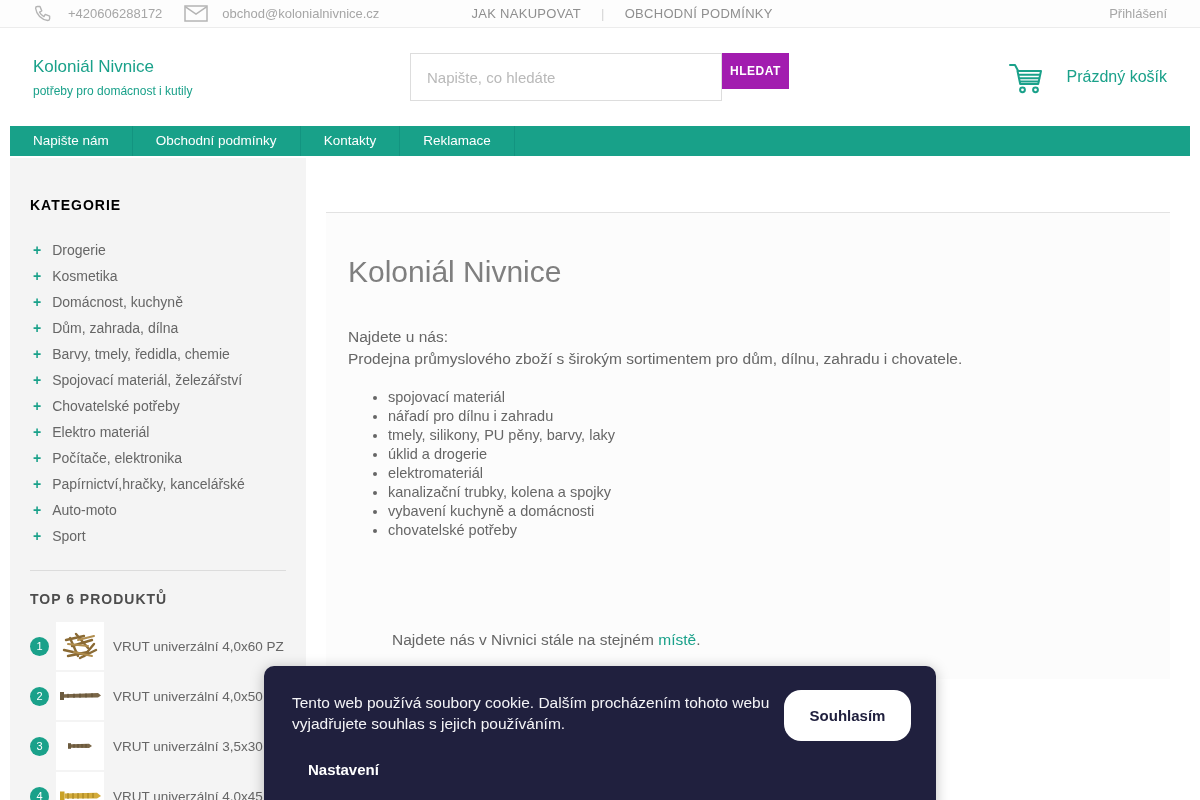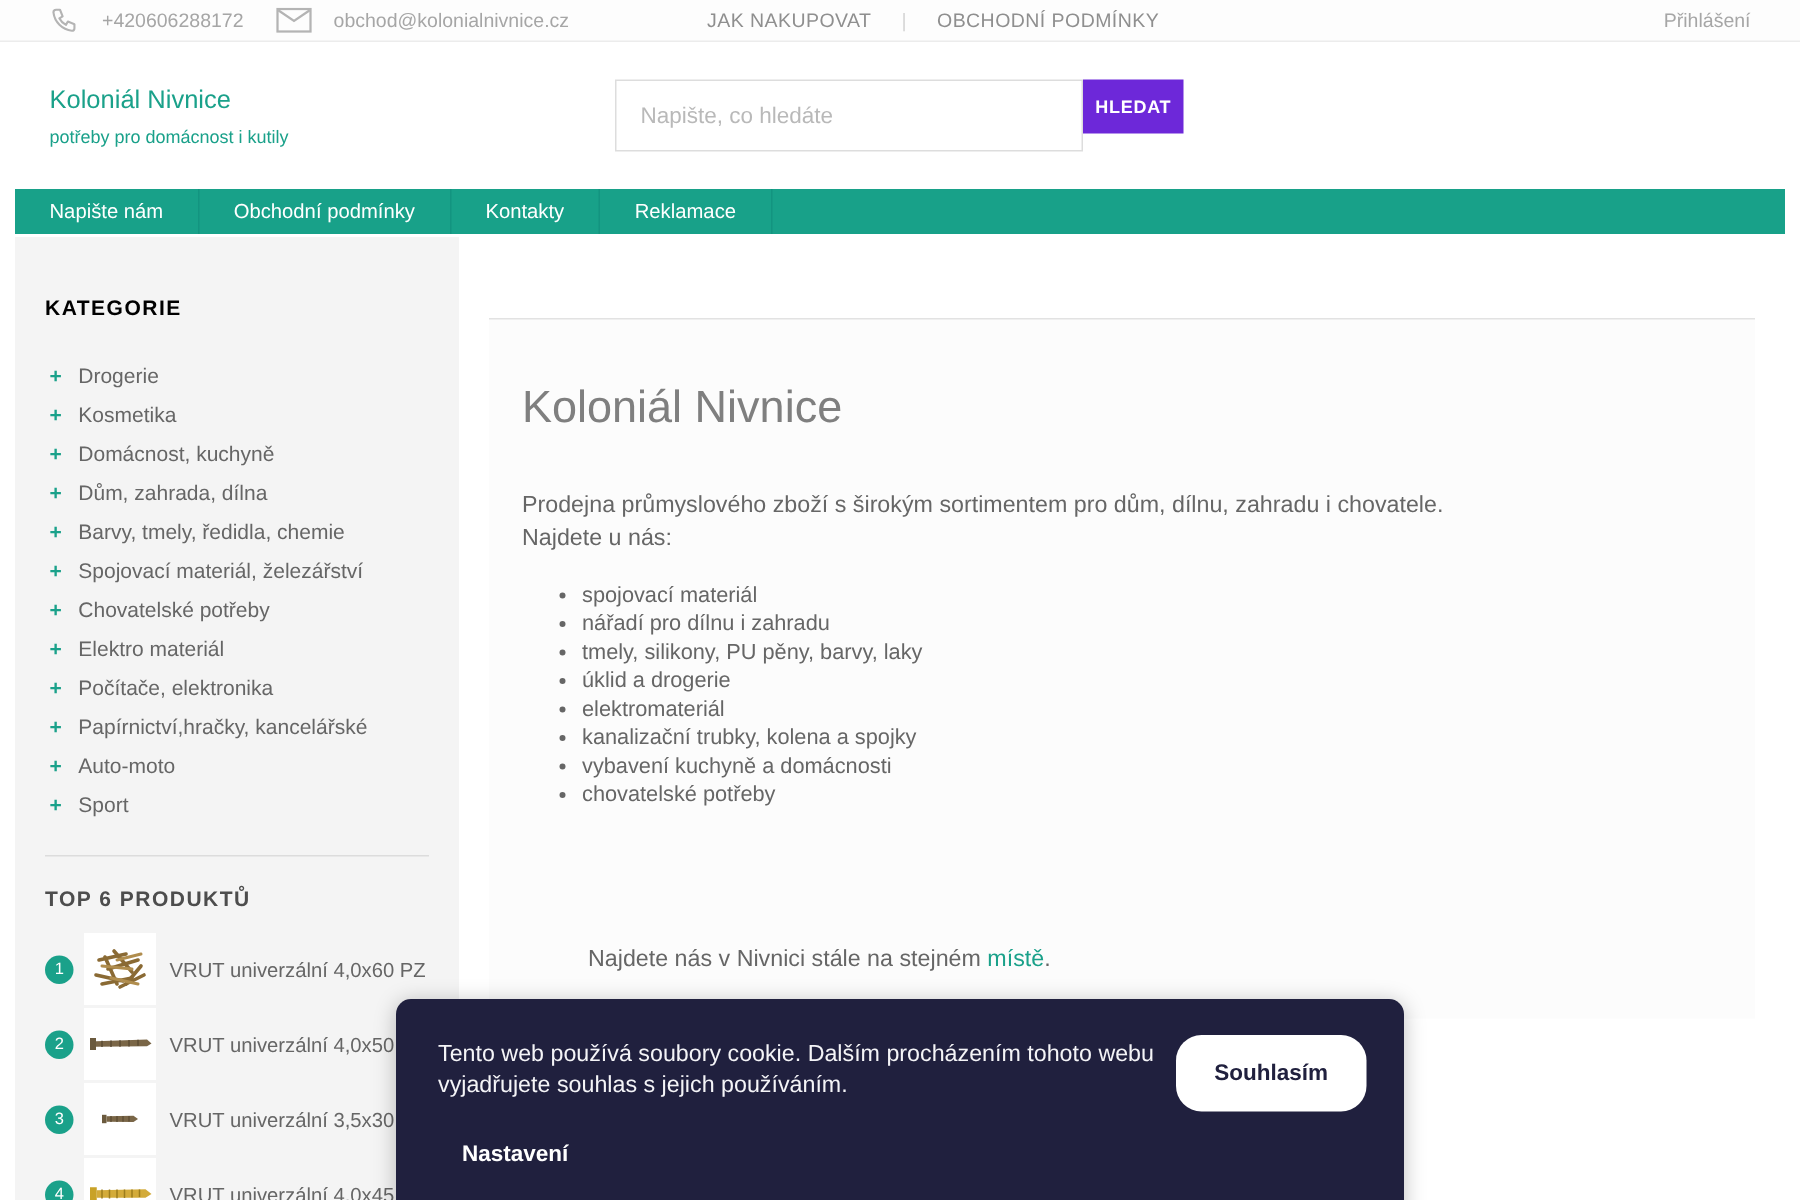--- a/index.html
+++ b/index.html
@@ -23,21 +23,21 @@
   .topbar .login{ margin-left:auto; color:#a6a6a6; cursor:pointer; }
   
   .header{ height:98px; display:flex; align-items:center; padding:0 33px; }
   .logo{ width:377px; cursor:pointer; }
   .logo .t1{ color:#1aa18a; font-size:17px; }
   .logo .t2{ color:#1aa18a; font-size:12px; margin-top:7px; }
   .search{ display:flex; }
   .search input{ width:312px; height:48px; border:1px solid #ddd; padding:0 16px;
                  font-size:15px; color:#555; outline:none; font-family:"Liberation Sans",sans-serif;}
   .search input::placeholder{ color:#b9b9b9; }
-  .search button{ width:67px; height:36px; border:none; background:#6d28d9; color:#fff;
+  .search button{ width:67px; height:36px; border:none; background:#a21caf; color:#fff;
                   font-size:12px; font-weight:bold; letter-spacing:.5px; cursor:pointer;
                   font-family:"Liberation Sans",sans-serif;}
   .cartbox{ margin-left:auto; display:flex; align-items:center; cursor:pointer; }
   .cartbox .cart-label{ color:#1aa18a; font-size:16px; margin-left:23px; }
   
   .nav{ margin:0 10px; height:30px; background:#18a189; display:flex; }
   .nav .item{ padding:0 23px; line-height:30px; color:#fff; font-size:13.5px;
               border-right:1px solid #139480; cursor:pointer; white-space:nowrap;}
   
   .content{ margin:2px 10px 0; display:flex; align-items:flex-start; }
@@ -110,20 +110,34 @@
 </div>
 
 <div class="header">
   <div class="logo">
     <div class="t1">Koloniál Nivnice</div>
     <div class="t2">potřeby pro domácnost i kutily</div>
   </div>
   <div class="search">
     <input type="text" placeholder="Napište, co hledáte" style="">
     <button>HLEDAT</button>
+  </div>
+  <div class="cartbox">
+    <span>
+      <svg width="36" height="33" viewBox="0 0 36 33" fill="none" stroke="#1aa18a" stroke-width="2" stroke-linecap="round" stroke-linejoin="round">
+        <path d="M2 4 h5 l3.2 6"></path>
+        <path d="M9.5 10 H33 l-2.8 13 H12.2 z"></path>
+        <path d="M11 13.8 h21"></path>
+        <path d="M11.6 17.2 h19.6"></path>
+        <path d="M12.2 20.6 h18.2"></path>
+        <circle cx="14.5" cy="28.8" r="2.4"></circle>
+        <circle cx="27.5" cy="28.8" r="2.4"></circle>
+      </svg>
+    </span>
+    <span class="cart-label">Prázdný košík</span>
   </div>
 </div>
 
 <div class="nav">
   <div class="item">Napište nám</div>
   <div class="item">Obchodní podmínky</div>
   <div class="item">Kontakty</div>
   <div class="item">Reklamace</div>
 </div>
 
@@ -259,22 +273,22 @@
           </svg>
         </span>
         <span class="prod-name">VRUT univerzální 4,0x45 PZ</span>
       </div>
     </div>
   </div>
 
   <div class="main">
     <h1 class="page-title">Koloniál Nivnice</h1>
     <div class="intro">
+      <div>Najdete u nás:</div>
       <div>Prodejna průmyslového zboží s širokým sortimentem pro dům, dílnu, zahradu i chovatele.</div>
-      <div>Najdete u nás:</div>
     </div>
     <ul class="features">
       <li>spojovací materiál</li>
       <li>nářadí pro dílnu i zahradu</li>
       <li>tmely, silikony, PU pěny, barvy, laky</li>
       <li>úklid a drogerie</li>
       <li>elektromateriál</li>
       <li>kanalizační trubky, kolena a spojky</li>
       <li>vybavení kuchyně a domácnosti</li>
       <li>chovatelské potřeby</li>

